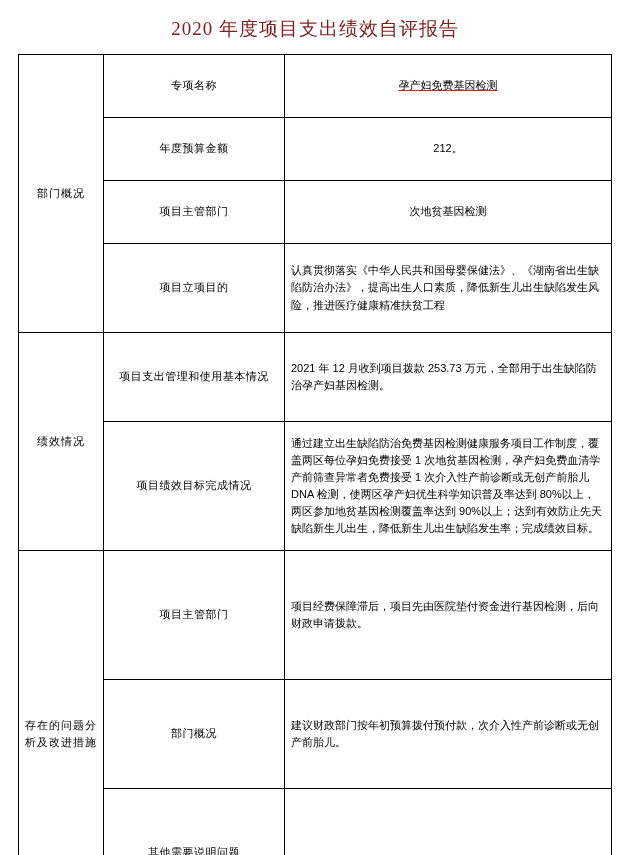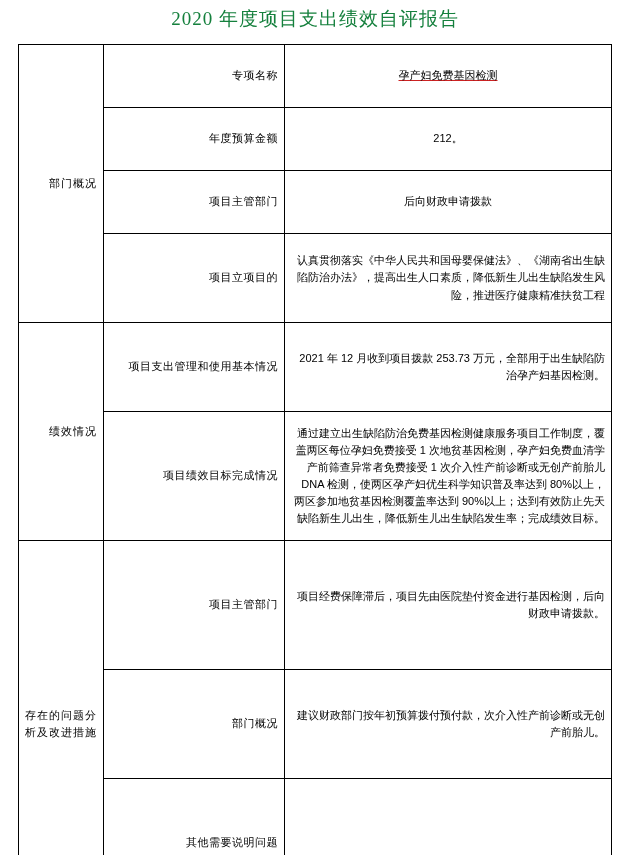--- a/index.html
+++ b/index.html
@@ -19,39 +19,38 @@
     width: 630px;
     height: 855px;
     box-sizing: border-box;
     padding: 0 18px;
     position: relative;
   }
   .doc-title {
     text-align: center;
     font-size: 19px;
     letter-spacing: 1px;
-    padding-top: 6px;
+    padding-top: 16px;
     padding-bottom: 12px;
     font-family: "Liberation Serif", "DejaVu Serif", serif;
-    color: #15803d;
+    color: #7f1d1d;
   }
   table.main {
     width: 594px;
     border-collapse: collapse;
     table-layout: fixed;
     margin: 0 auto;
   }
   table.main td {
     border: 1px solid #000000;
     vertical-align: middle;
     font-size: 11px;
     line-height: 1.55;
     padding: 4px 6px;
     font-family: "Liberation Sans", "DejaVu Sans", sans-serif;
-    text-align: right;
   }
   td.sec {
     width: 72px;
     text-align: center;
     letter-spacing: 1px;
     font-size: 11px;
   }
   td.lbl {
     width: 168px;
     text-align: center;
@@ -90,21 +89,21 @@
         <td class="sec" rowspan="4">部门概况</td>
         <td class="lbl h-tall-1">专项名称</td>
         <td class="val center h-tall-1"><span class="redline">孕产妇免费基因检测</span></td>
       </tr>
       <tr>
         <td class="lbl h-tall-1">年度预算金额</td>
         <td class="val center h-tall-1">212。</td>
       </tr>
       <tr>
         <td class="lbl h-tall-1">项目主管部门</td>
-        <td class="val center h-tall-1">后向财政申请拨款</td>
+        <td class="val center h-tall-1">次地贫基因检测</td>
       </tr>
       <tr>
         <td class="lbl h-mid">项目立项目的</td>
         <td class="val h-mid">认真贯彻落实《中华人民共和国母婴保健法》、《湖南省出生缺陷防治办法》，提高出生人口素质，降低新生儿出生缺陷发生风险，推进医疗健康精准扶贫工程</td>
       </tr>
 
       <tr>
         <td class="sec" rowspan="2">绩效情况</td>
         <td class="lbl h-mid">项目支出管理和使用基本情况</td>
         <td class="val h-mid">2021 年 12 月收到项目拨款 253.73 万元，全部用于出生缺陷防治孕产妇基因检测。</td>

